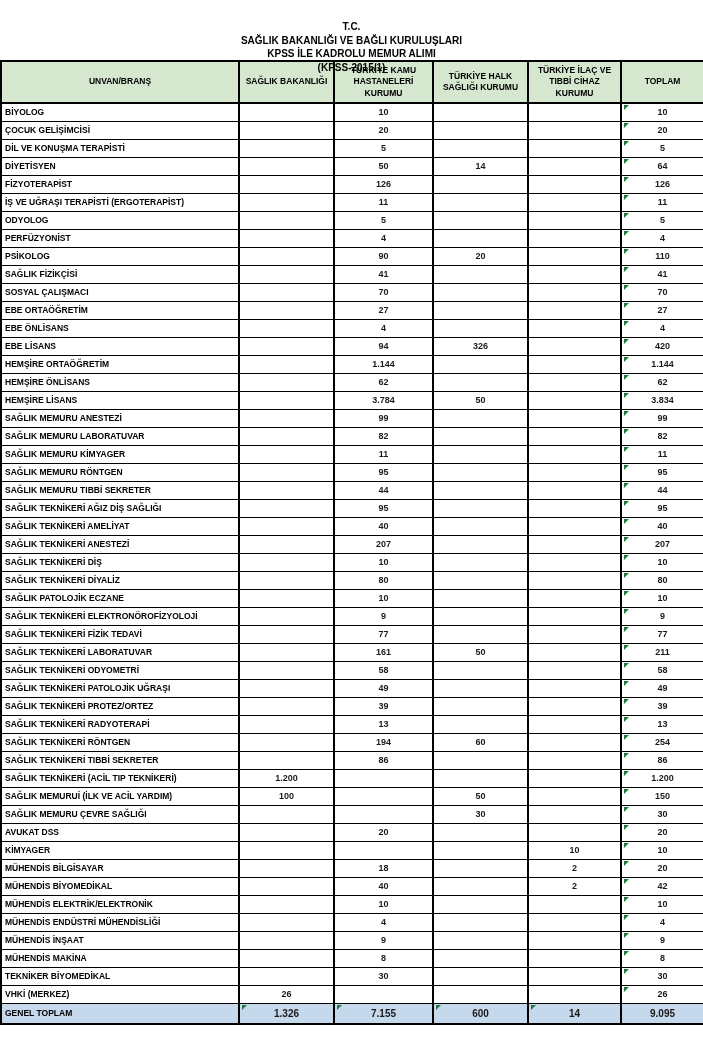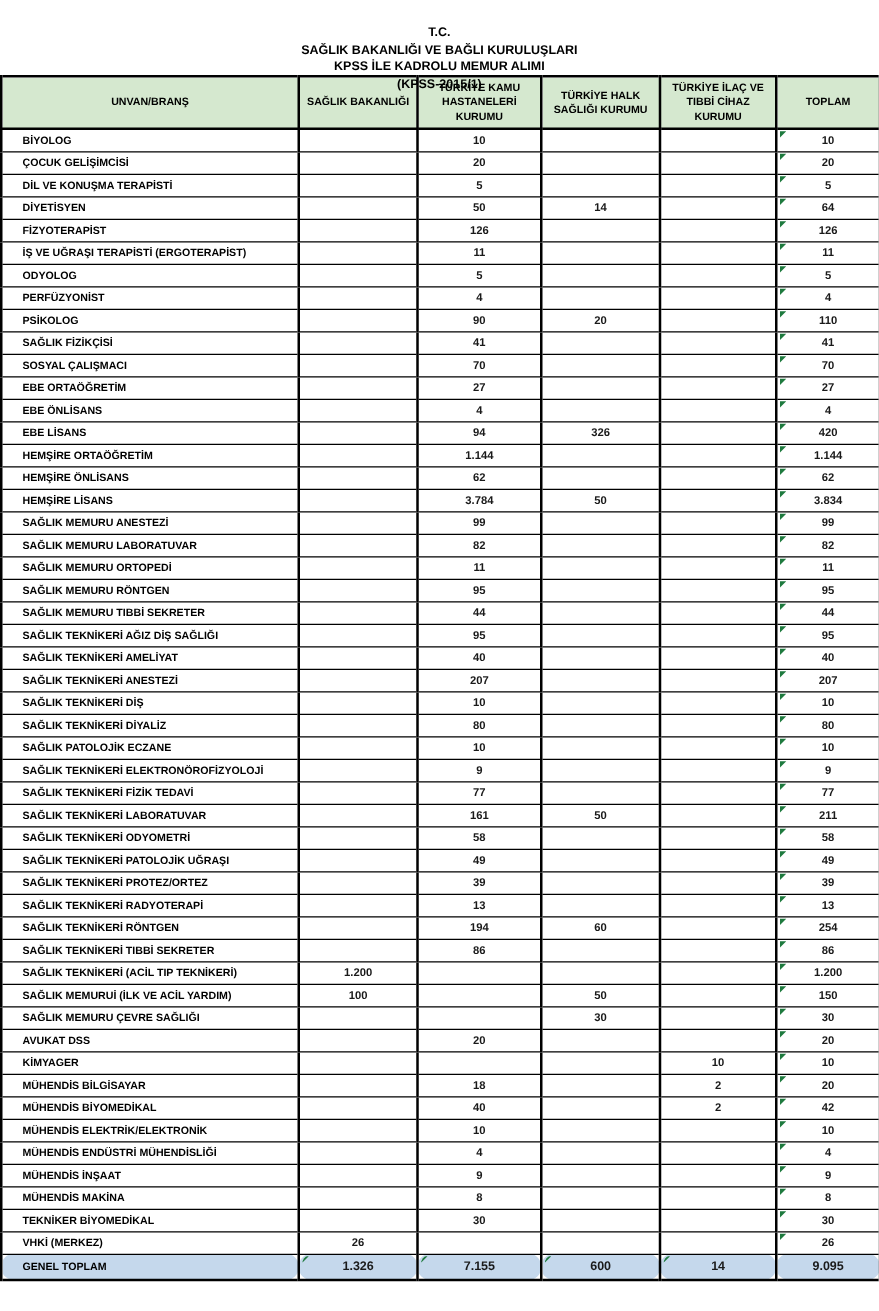--- a/index.html
+++ b/index.html
@@ -31,31 +31,31 @@
   }
   thead tr{height:42px;}
   thead th{
     background:var(--header-bg);
     font-size:8.5px;font-weight:bold;text-align:center;
     line-height:1.3;padding:1px 2px;border-bottom-width:2px;color:#000;
   }
   tbody tr{height:18px;}
   td.label{
     font-size:8.5px;font-weight:bold;text-align:left;
-    padding-left:16px;white-space:nowrap;color:#000;
+    padding-left:3px;white-space:nowrap;color:#000;
   }
   td.num{font-size:9px;font-weight:bold;text-align:center;color:#1a1a1a;}
   td.total{position:relative;}
   td.flagcell{position:relative;}
   .tri{
     position:absolute;top:1px;left:2px;width:0;height:0;
     border-top:5px solid var(--flag);border-right:5px solid transparent;
   }
   tfoot tr{height:21px;background:var(--total-bg);}
-  tfoot td{font-weight:bold;border-radius:10px;}
+  tfoot td{font-weight:bold;}
   tfoot td.label{font-size:8.5px;}
   tfoot td.num{font-size:10px;}
 </style>
 </head>
 <body>
 
 <div class="sheet">
 
   <div class="doc-title">
     <div>T.C.</div>
@@ -230,21 +230,21 @@
         </tr>
         <tr>
           <td class="label">SAĞLIK MEMURU LABORATUVAR</td>
           <td class="num"><span></span></td>
           <td class="num"><span>82</span></td>
           <td class="num"><span></span></td>
           <td class="num"><span></span></td>
           <td class="num total"><span class="tri"></span><span>82</span></td>
         </tr>
         <tr>
-          <td class="label">SAĞLIK MEMURU ORTOPEDİ</td>
+          <td class="label">SAĞLIK MEMURU KİMYAGER</td>
           <td class="num"><span></span></td>
           <td class="num"><span>11</span></td>
           <td class="num"><span></span></td>
           <td class="num"><span></span></td>
           <td class="num total"><span class="tri"></span><span>11</span></td>
         </tr>
         <tr>
           <td class="label">SAĞLIK MEMURU RÖNTGEN</td>
           <td class="num"><span></span></td>
           <td class="num"><span>95</span></td>

